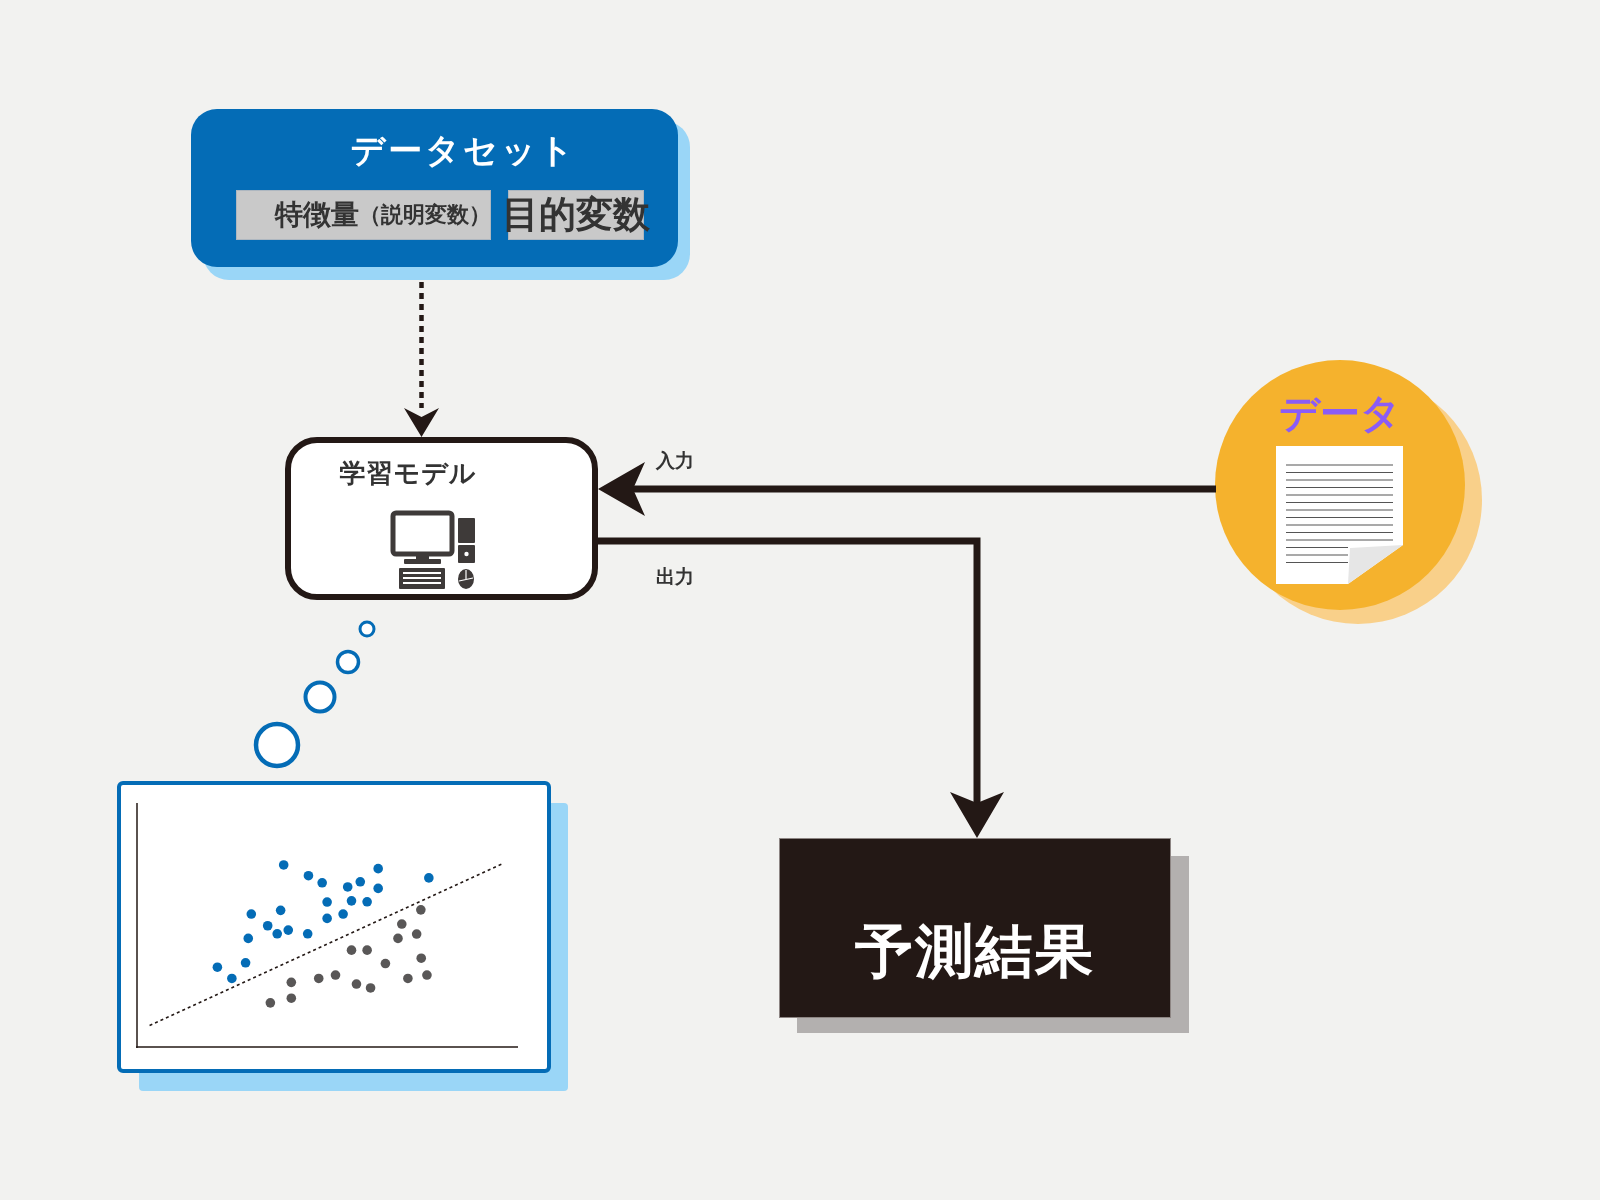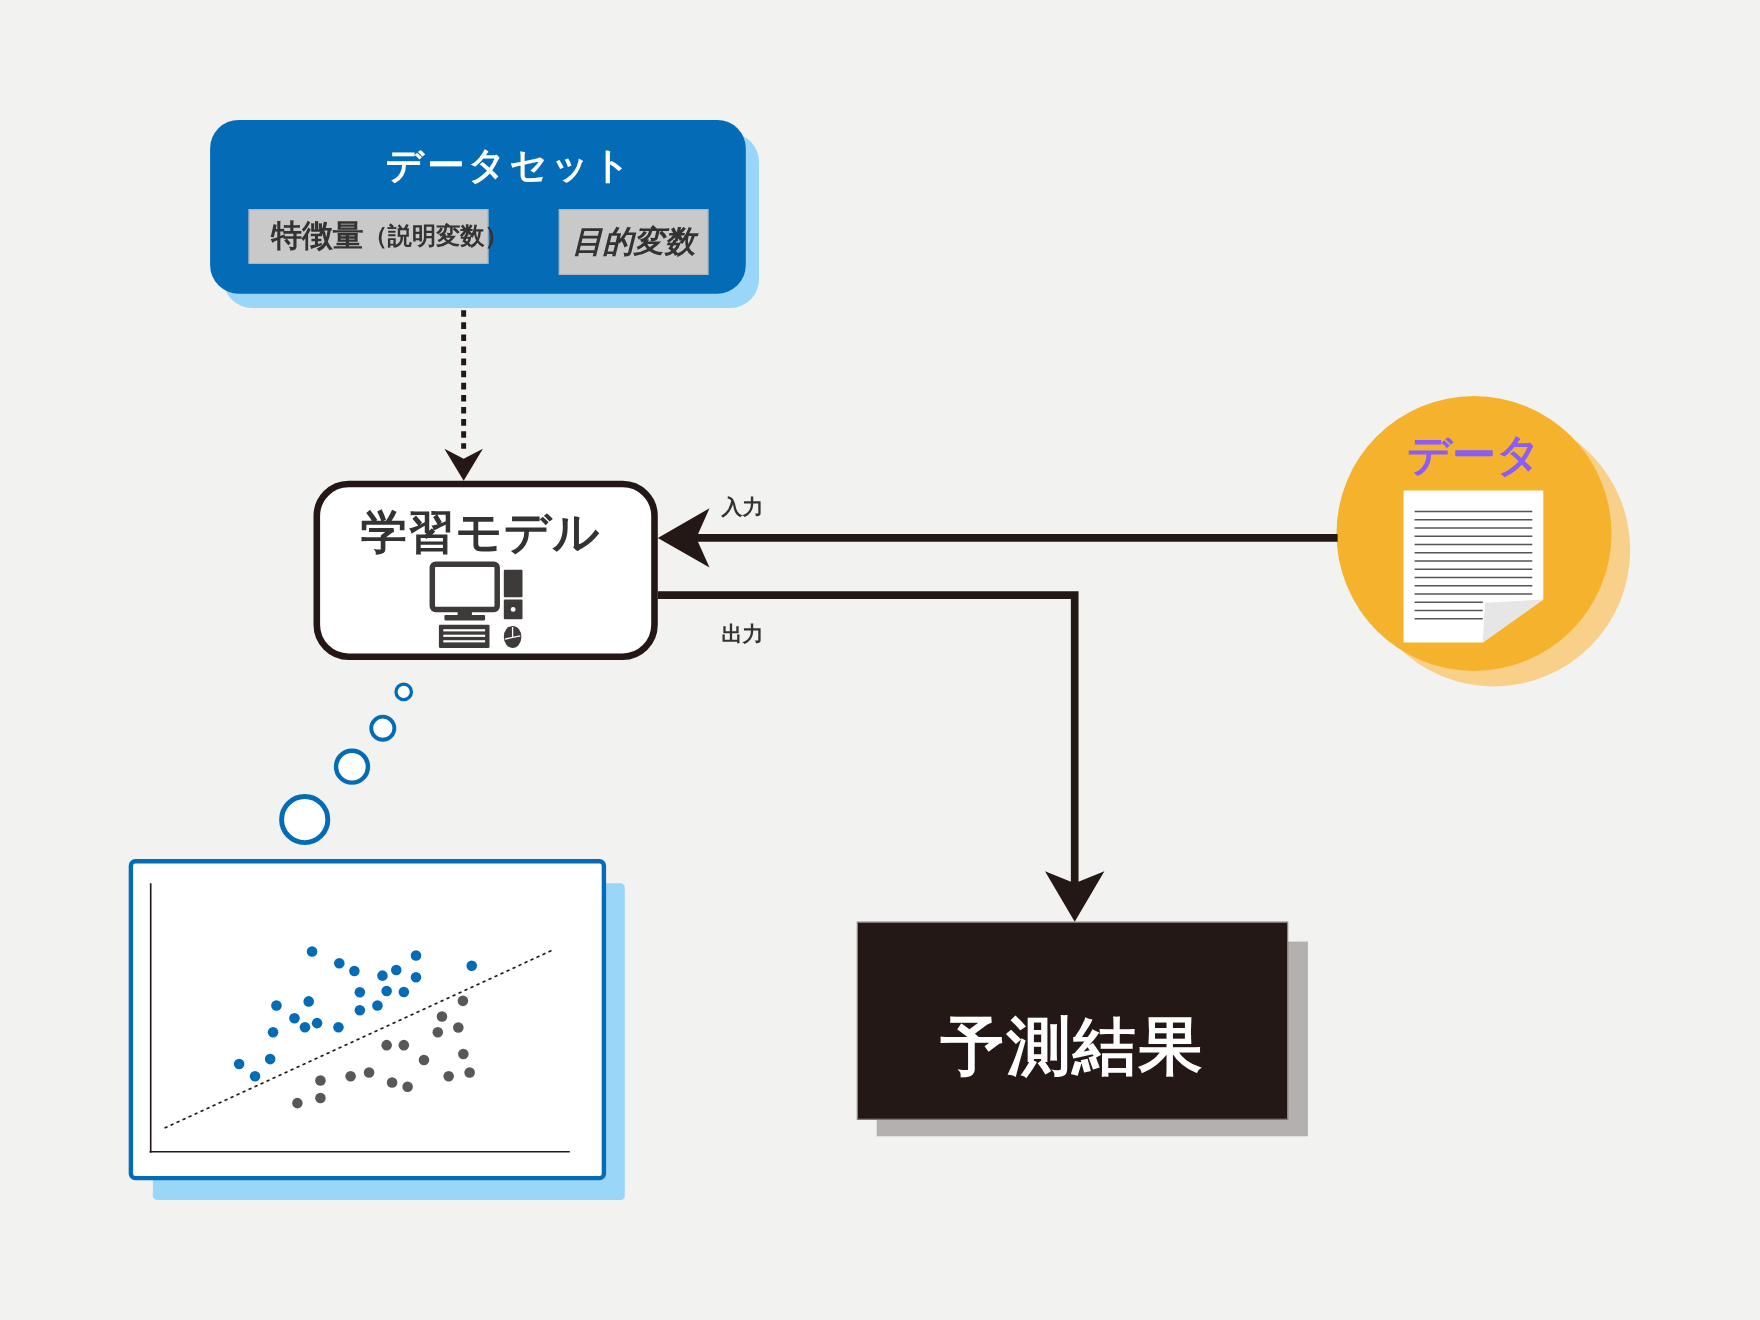--- a/index.html
+++ b/index.html
@@ -5,27 +5,27 @@
   html, body { margin: 0; padding: 0; }
   body { width: 1600px; height: 1200px; background: #f2f2f0; position: relative; overflow: hidden;
          font-family: "DejaVu Sans", sans-serif; }
   .abs { position: absolute; }
   
   .ds-shadow { left: 203px; top: 121px; width: 487px; height: 159px; background: #9ad6f7; border-radius: 26px; }
   .ds-box { left: 191px; top: 109px; width: 487px; height: 158px; background: #046cb6; border-radius: 26px; }
   .ds-title { left: 191px; top: 128px; width: 487px; text-align: center; color: #fff; font-size: 34px; font-weight: bold; letter-spacing: 3px; padding-left: 29px; }
   .ds-chip { background: #c9c9c9; border: 1px solid #aeb7c0; color: #333; font-weight: bold; box-sizing: border-box;
              display: flex; align-items: center; justify-content: center; white-space: nowrap; }
-  .chip-feature { left: 226px; top: 190px; width: 218px; height: 50px; font-size: 28px; padding-left: 39px; }
+  .chip-feature { left: 236px; top: 190px; width: 255px; height: 50px; font-size: 28px; padding-left: 39px; }
   .chip-feature .sub { font-size: 22px; }
-  .chip-target { left: 508px; top: 190px; width: 136px; height: 60px; font-size: 28px; font-style: italic; }
+  .chip-target { left: 508px; top: 190px; width: 136px; height: 50px; font-size: 37px; }
   
   .model-box { left: 285px; top: 437px; width: 313px; height: 163px; box-sizing: border-box; border: 6px solid #231815;
                border-radius: 32px; background: #fff; }
-  .model-title { left: 298px; top: 456px; width: 278px; text-align: center; font-size: 42px; font-weight: bold; color: #333; letter-spacing: 1px; }
+  .model-title { left: 269px; top: 456px; width: 278px; text-align: center; font-size: 26px; font-weight: bold; color: #333; letter-spacing: 1px; }
   .edge-label { font-size: 19px; font-weight: bold; color: #333; }
   
   .res-shadow { left: 797px; top: 856px; width: 392px; height: 177px; background: #b3b0af; }
   .res-box { left: 779px; top: 838px; width: 392px; height: 180px; background: #231815; border: 1px solid #8d8583; box-sizing: border-box;
              display: flex; align-items: center; justify-content: center; }
   .res-text { color: #fff; font-size: 58px; font-weight: bold; letter-spacing: 2px; margin-top: 47px; }
   
   .data-title { left: 1240px; top: 386px; width: 200px; text-align: center; font-size: 40px; font-weight: bold; color: #8b5cf6; }
   
   .chart-shadow { left: 139px; top: 803px; width: 429px; height: 288px; background: #9ad6f7; border-radius: 4px; }

